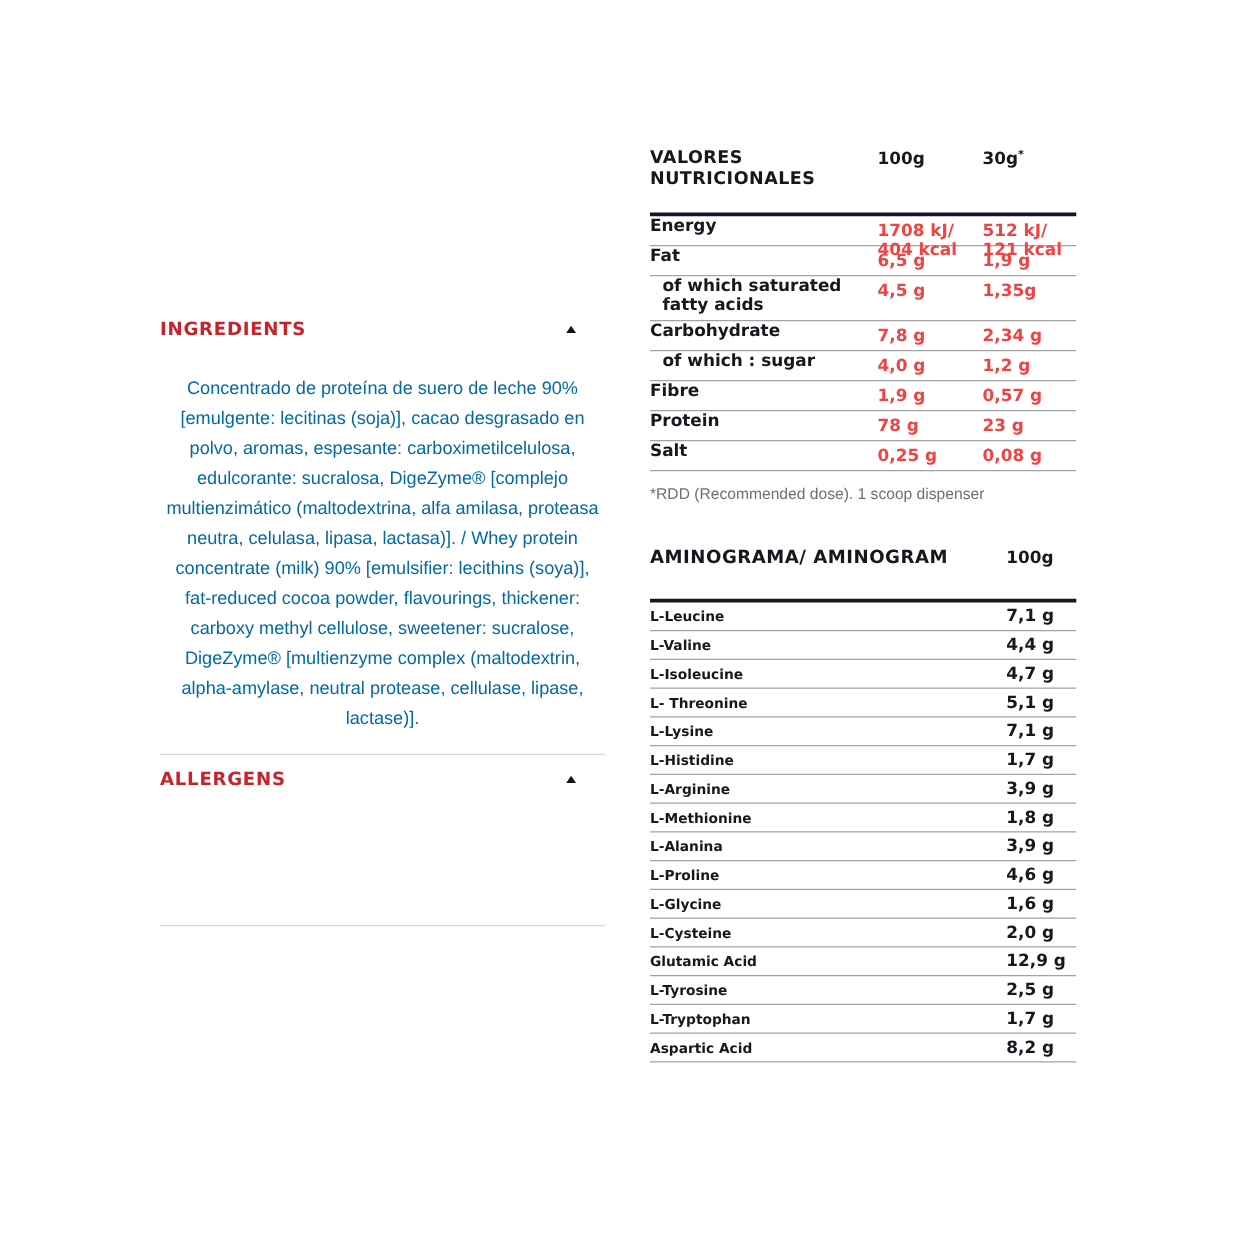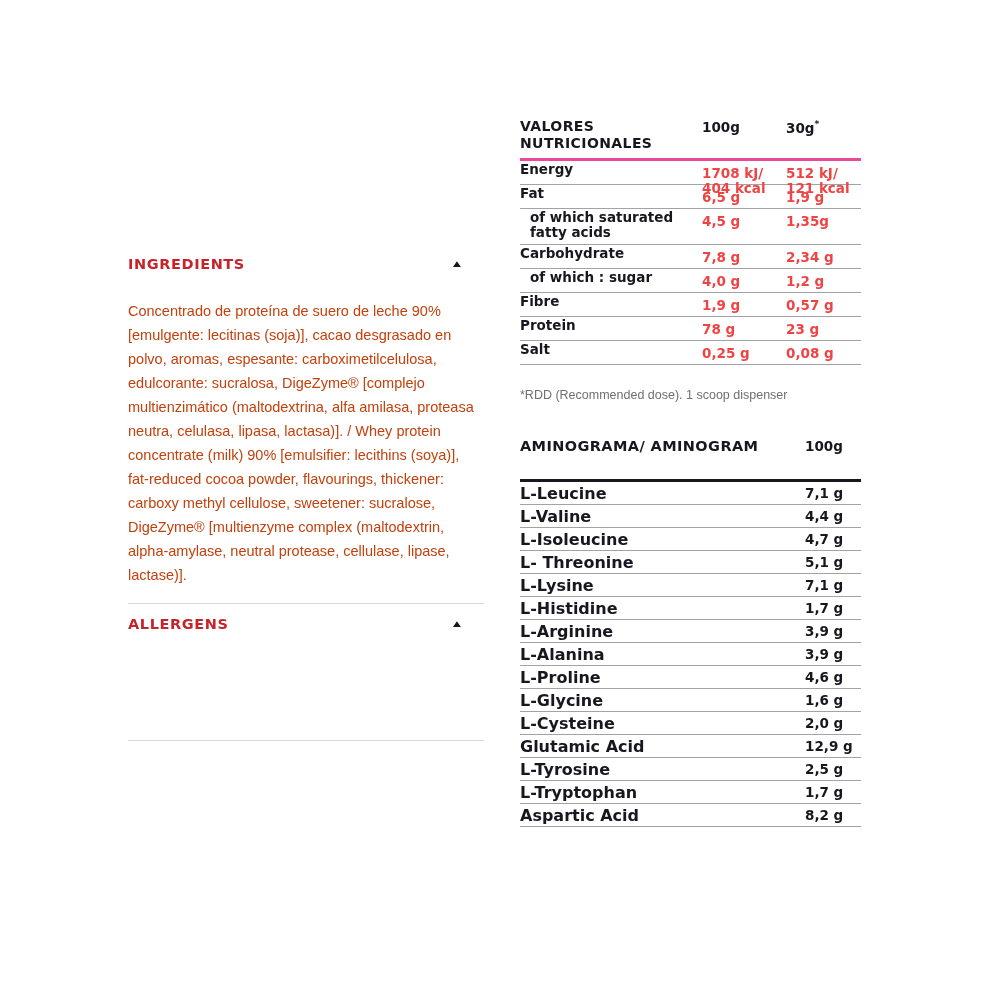--- a/index.html
+++ b/index.html
@@ -5,51 +5,51 @@
   * { margin:0; padding:0; box-sizing:border-box; }
   html,body { background:#ffffff; }
   body {
     width:1000px; height:1000px;
     font-family:"Liberation Sans", sans-serif;
     color:#1b1b25;
   }
   .canvas { position:relative; width:1000px; height:1000px; background:#ffffff; overflow:hidden; }
 
   
-  .accordion-section { position:absolute; left:128px; width:356px; }
+  .accordion-section { position:absolute; left:128px; width:356px;text-align:center; }
   .sec-ingredients { top:253px; }
   .sec-allergens  { top:613px; }
 
   .acc-head {
     display:flex; align-items:center; justify-content:space-between;
     cursor:pointer; height:22px;
   }
   .acc-title {
     font-family:"DejaVu Sans", sans-serif;
     font-weight:bold; font-size:14.5px; letter-spacing:0.6px;
     color:#c4242c;
   }
   .caret {
     font-size:10px; color:#141414; line-height:10px;
     transform:scaleX(1.35); display:inline-block; margin-right:22px;
   }
   .acc-body {
     margin-top:24px;
-    color:#c2410c; font-size:14.5px; line-height:24px;
+    color:#0369a1; font-size:14.5px; line-height:24px;
     font-family:"Liberation Sans", sans-serif;
   }
   .divider {
     position:absolute; left:128px; width:356px; height:1px; background:#d9d9d9;
   }
   .divider-1 { top:603px; }
   .divider-2 { top:740px; }
 
   
   .nutrition-table { position:absolute; left:520px; top:118px; width:341px; }
-  .tbl-header { position:relative; padding-bottom:7px; border-bottom:3px solid #ec4899; }
+  .tbl-header { position:relative; padding-bottom:19px; border-bottom:3px solid #0f172a; }
   .tbl-title {
     width:180px;
     font-family:"DejaVu Sans", sans-serif; font-weight:bold;
     font-size:14px; line-height:16.5px; letter-spacing:0.4px; color:#17171f;
   }
   .tbl-colhead {
     position:absolute; top:1px;
     font-family:"DejaVu Sans", sans-serif; font-weight:bold;
     font-size:13.5px; color:#17171f;
   }
@@ -81,21 +81,21 @@
 
   .aminogram-table { position:absolute; left:520px; top:437px; width:341px; }
   .am-header { position:relative; padding-bottom:24px; border-bottom:3px solid #17171f; }
   .am-title {
     font-family:"DejaVu Sans", sans-serif; font-weight:bold;
     font-size:14.5px; letter-spacing:0.4px; color:#17171f;
   }
   .arow { position:relative; height:23px; border-bottom:1px solid #a3a3a3; }
   .aname {
     font-family:"DejaVu Sans", sans-serif; font-weight:bold;
-    font-size:16px; line-height:23px; color:#17171f;
+    font-size:11px; line-height:23px; color:#17171f;
   }
   .aval {
     position:absolute; left:285px; top:0;
     font-family:"DejaVu Sans", sans-serif; font-weight:bold;
     font-size:13.5px; line-height:23px; color:#17171f;text-align:right;
   }
 </style>
 </head>
 <body>
 
@@ -199,20 +199,24 @@
     </div>
     <div class="arow">
       <span class="aname">L-Histidine</span>
       <span class="aval">1,7 g</span>
     </div>
     <div class="arow">
       <span class="aname">L-Arginine</span>
       <span class="aval">3,9 g</span>
     </div>
     <div class="arow">
+      <span class="aname">L-Methionine</span>
+      <span class="aval">1,8 g</span>
+    </div>
+    <div class="arow">
       <span class="aname">L-Alanina</span>
       <span class="aval">3,9 g</span>
     </div>
     <div class="arow">
       <span class="aname">L-Proline</span>
       <span class="aval">4,6 g</span>
     </div>
     <div class="arow">
       <span class="aname">L-Glycine</span>
       <span class="aval">1,6 g</span>

